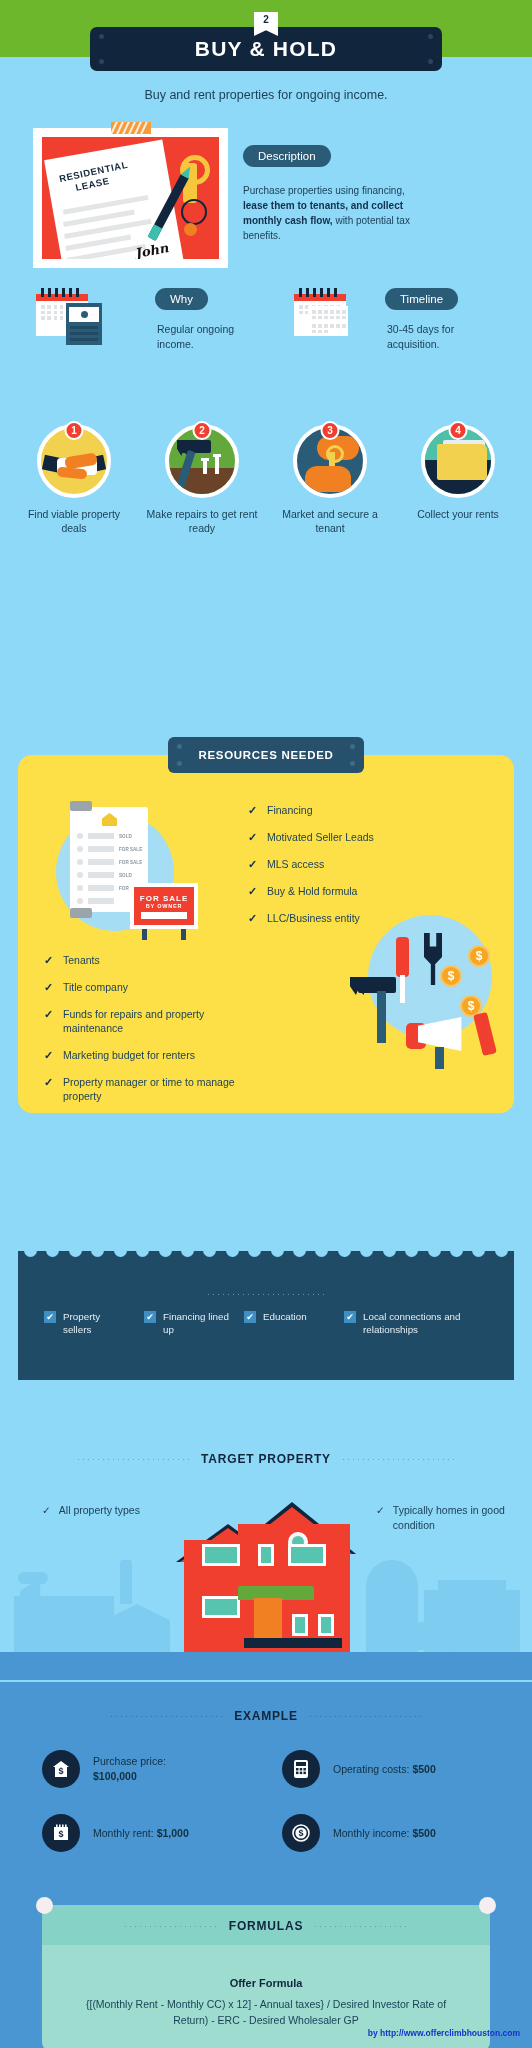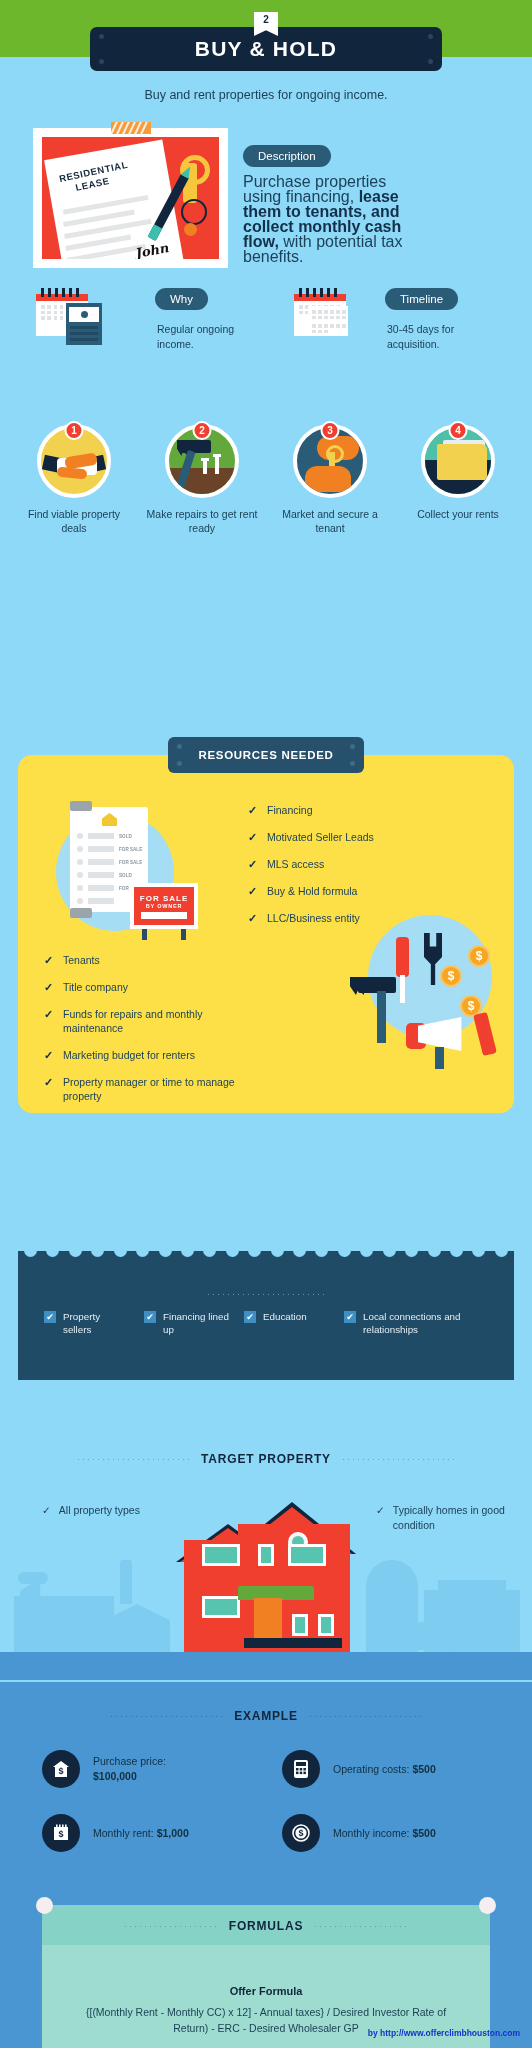--- a/index.html
+++ b/index.html
@@ -58,21 +58,21 @@
   .keytag { position:absolute; top:86px; right:22px; width:13px; height:13px; border-radius:50%; background:#f08022; }
   .pen { position:absolute; bottom:16px; right:46px; width:9px; height:72px; background:#11253c;
     transform:rotate(28deg); border-radius:2px; }
   .pen:before{ content:""; position:absolute; top:-10px; left:0; width:9px; height:12px; background:#3cbfae;
     clip-path: polygon(50% 0, 100% 100%, 0 100%); }
   .pen:after{ content:""; position:absolute; bottom:0; left:0; width:9px; height:14px; background:#3cbfae; }
 
   .pill { display:inline-block; background:#2b5c77; color:#fff; border-radius:13px;
     padding:5px 15px; font-size:11.5px; }
   .desc-block { position:absolute; top:145px; left:243px; width:175px; }
-  .desc-body { margin-top:7px; font-size:16px; line-height:15px; color:#1d4258; }
+  .desc-body { margin-top:16px; font-size:10px; line-height:15px; color:#1d4258; }
   .desc-body b { color:#13304a; }
 
   
   .wt-row { position:absolute; top:282px; left:0; width:532px; height:70px; }
   .cal { position:absolute; width:52px; height:48px; }
   .cal .body { position:absolute; top:6px; left:0; width:52px; height:42px; background:#fff; }
   .cal .red { position:absolute; top:6px; left:0; width:52px; height:7px; background:#f03e2f; }
   .cal .ring { position:absolute; top:0px; width:3px; height:9px; background:#11253c; }
   .cal .dots { position:absolute; top:17px; left:5px; width:42px; display:grid;
      grid-template-columns:repeat(7,1fr); gap:2px; }
@@ -241,21 +241,21 @@
   .ex-txt { font-size:10.5px; line-height:15px; color:#12303f; }
   .ex-txt b { font-weight:bold; }
 
   
   .formulas { position:absolute; top:1905px; left:42px; width:448px; background:#9fdcd0;
      border-radius:10px; padding-bottom:24px; }
   .f-head-bg { background:#86d2c6; border-radius:10px 10px 0 0; padding:14px 0 12px; }
   .f-head .dots { background-image: radial-gradient(circle, #5aa99d 1px, transparent 1px); flex-basis:96px; }
   .f-pin { position:absolute; top:-8px; width:17px; height:17px; border-radius:50%; background:#f4eef0; }
   .f-pin.l { left:-6px; } .f-pin.r { right:-6px; }
-  .f-sub { text-align:center; font-size:11px; font-weight:bold; margin-top:40px; color:#11253c; }
+  .f-sub { text-align:center; font-size:11px; font-weight:bold; margin-top:32px; color:#11253c; }
   .f-body { text-align:center; font-size:10.5px; line-height:16px; margin-top:7px; color:#1d4258; padding:0 26px; }
   .credit { position:absolute; top:2028px; right:12px; font-size:8.5px; font-weight:bold; color:#1433c9; }
 </style>
 </head>
 <body>
 
 <div class="page">
 
   <div class="green-band"></div>
   <div class="step-ribbon">
@@ -540,21 +540,21 @@
       <div class="chk">
           <span class="mark">✓</span>
           <span>Tenants</span>
         </div>
       <div class="chk">
           <span class="mark">✓</span>
           <span>Title company</span>
         </div>
       <div class="chk">
           <span class="mark">✓</span>
-          <span>Funds for repairs and monthly maintenance</span>
+          <span>Funds for repairs and property maintenance</span>
         </div>
       <div class="chk">
           <span class="mark">✓</span>
           <span>Marketing budget for renters</span>
         </div>
       <div class="chk">
           <span class="mark">✓</span>
           <span>Property manager or time to manage property</span>
         </div>
     </div>

